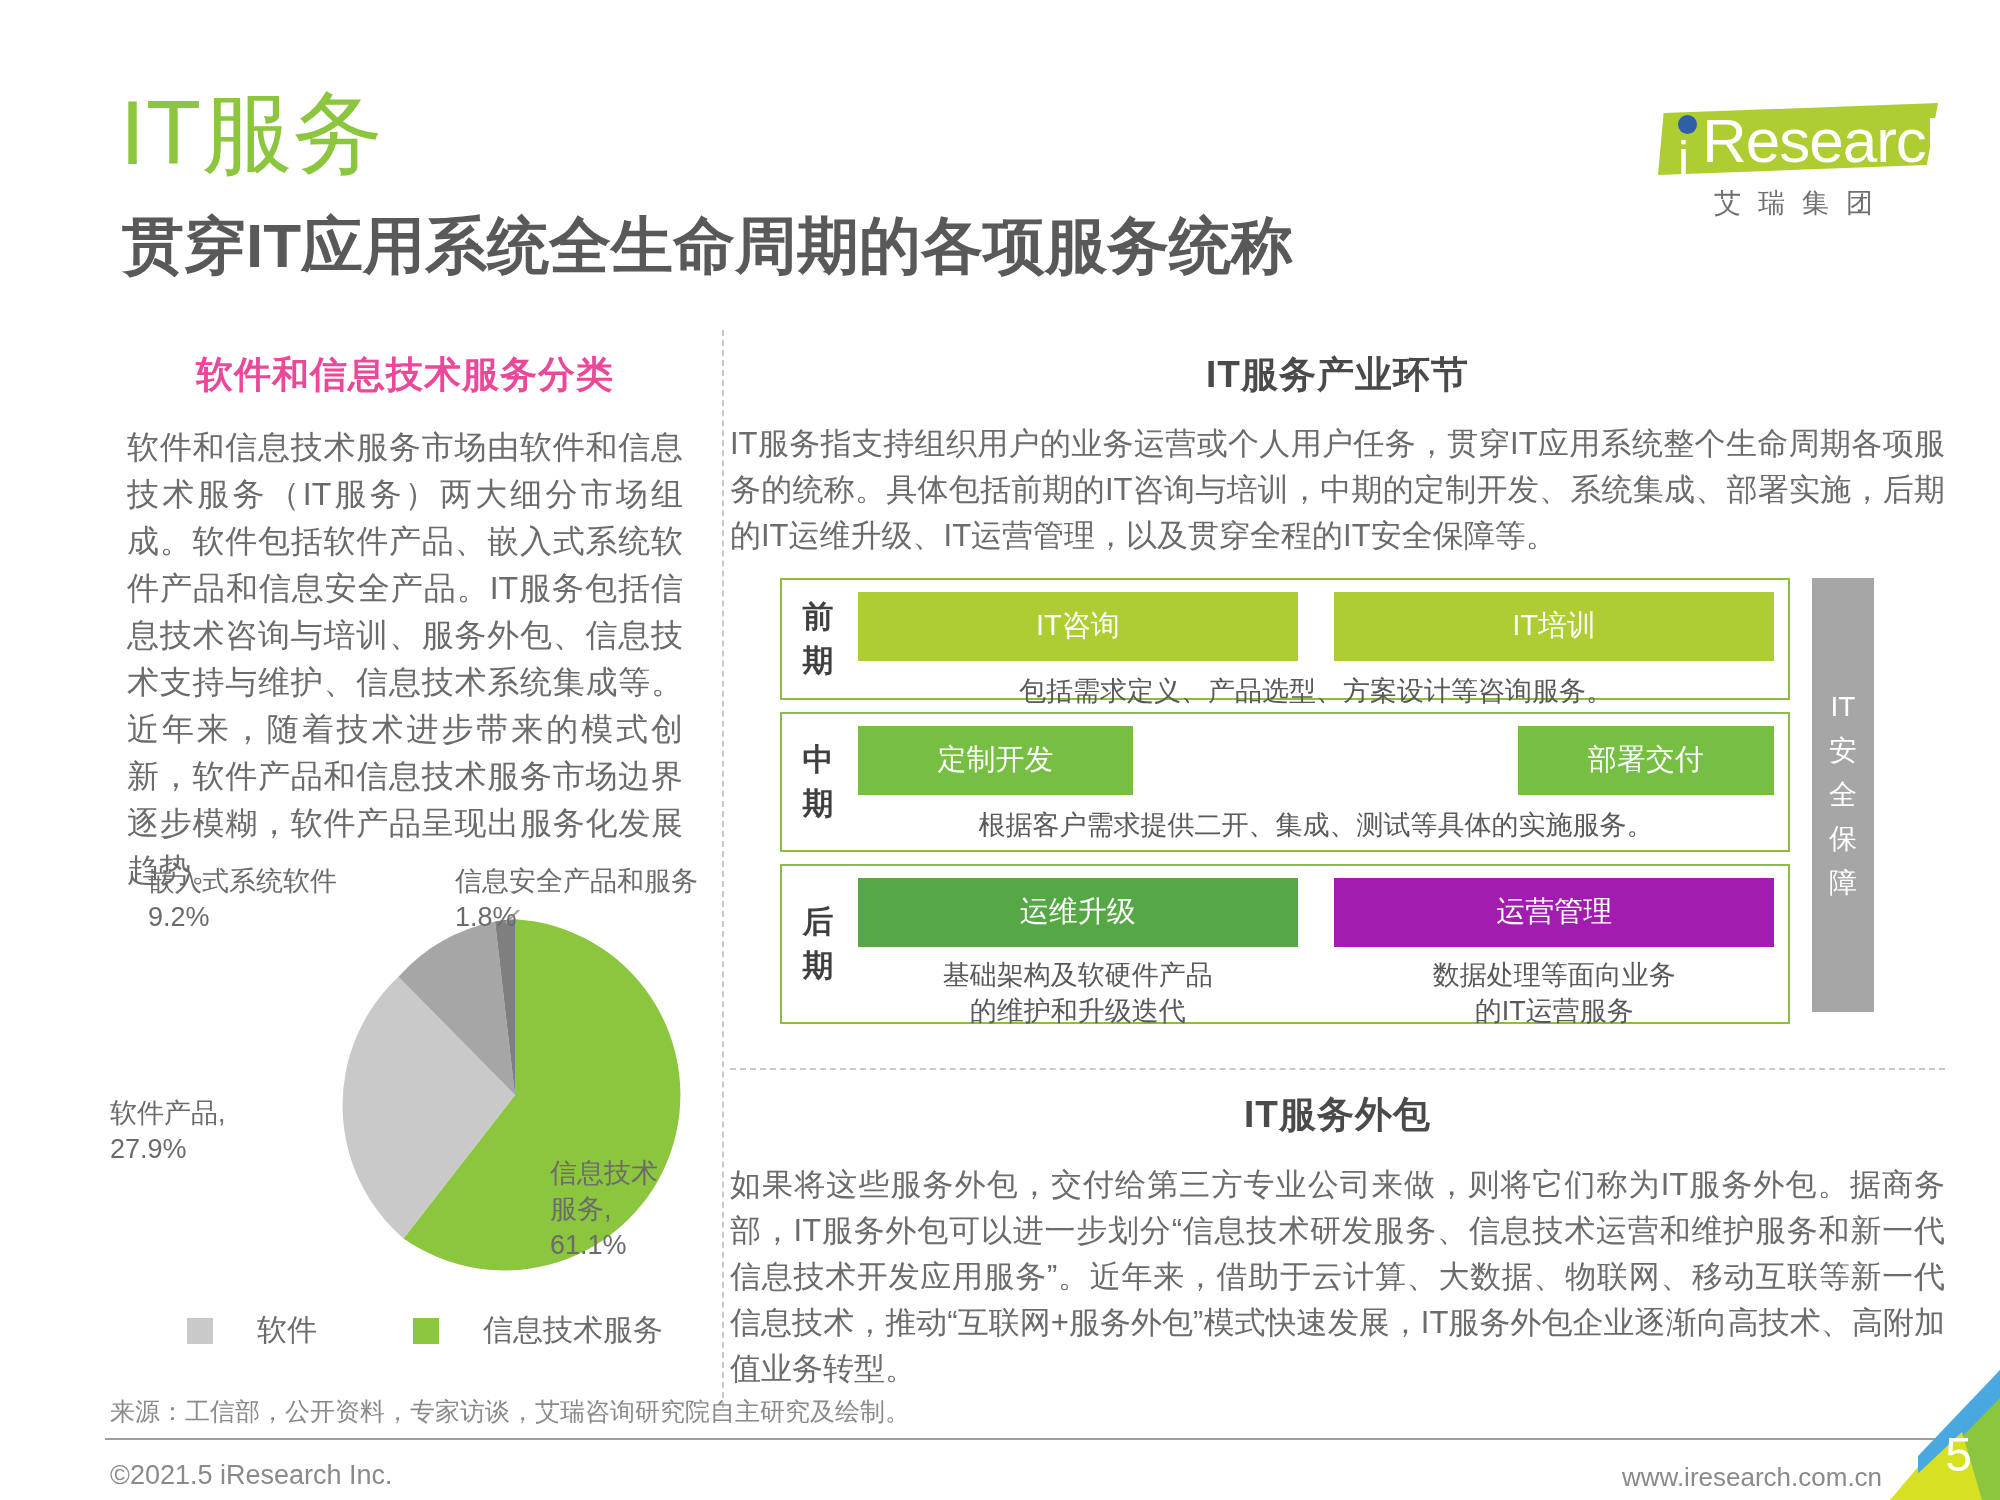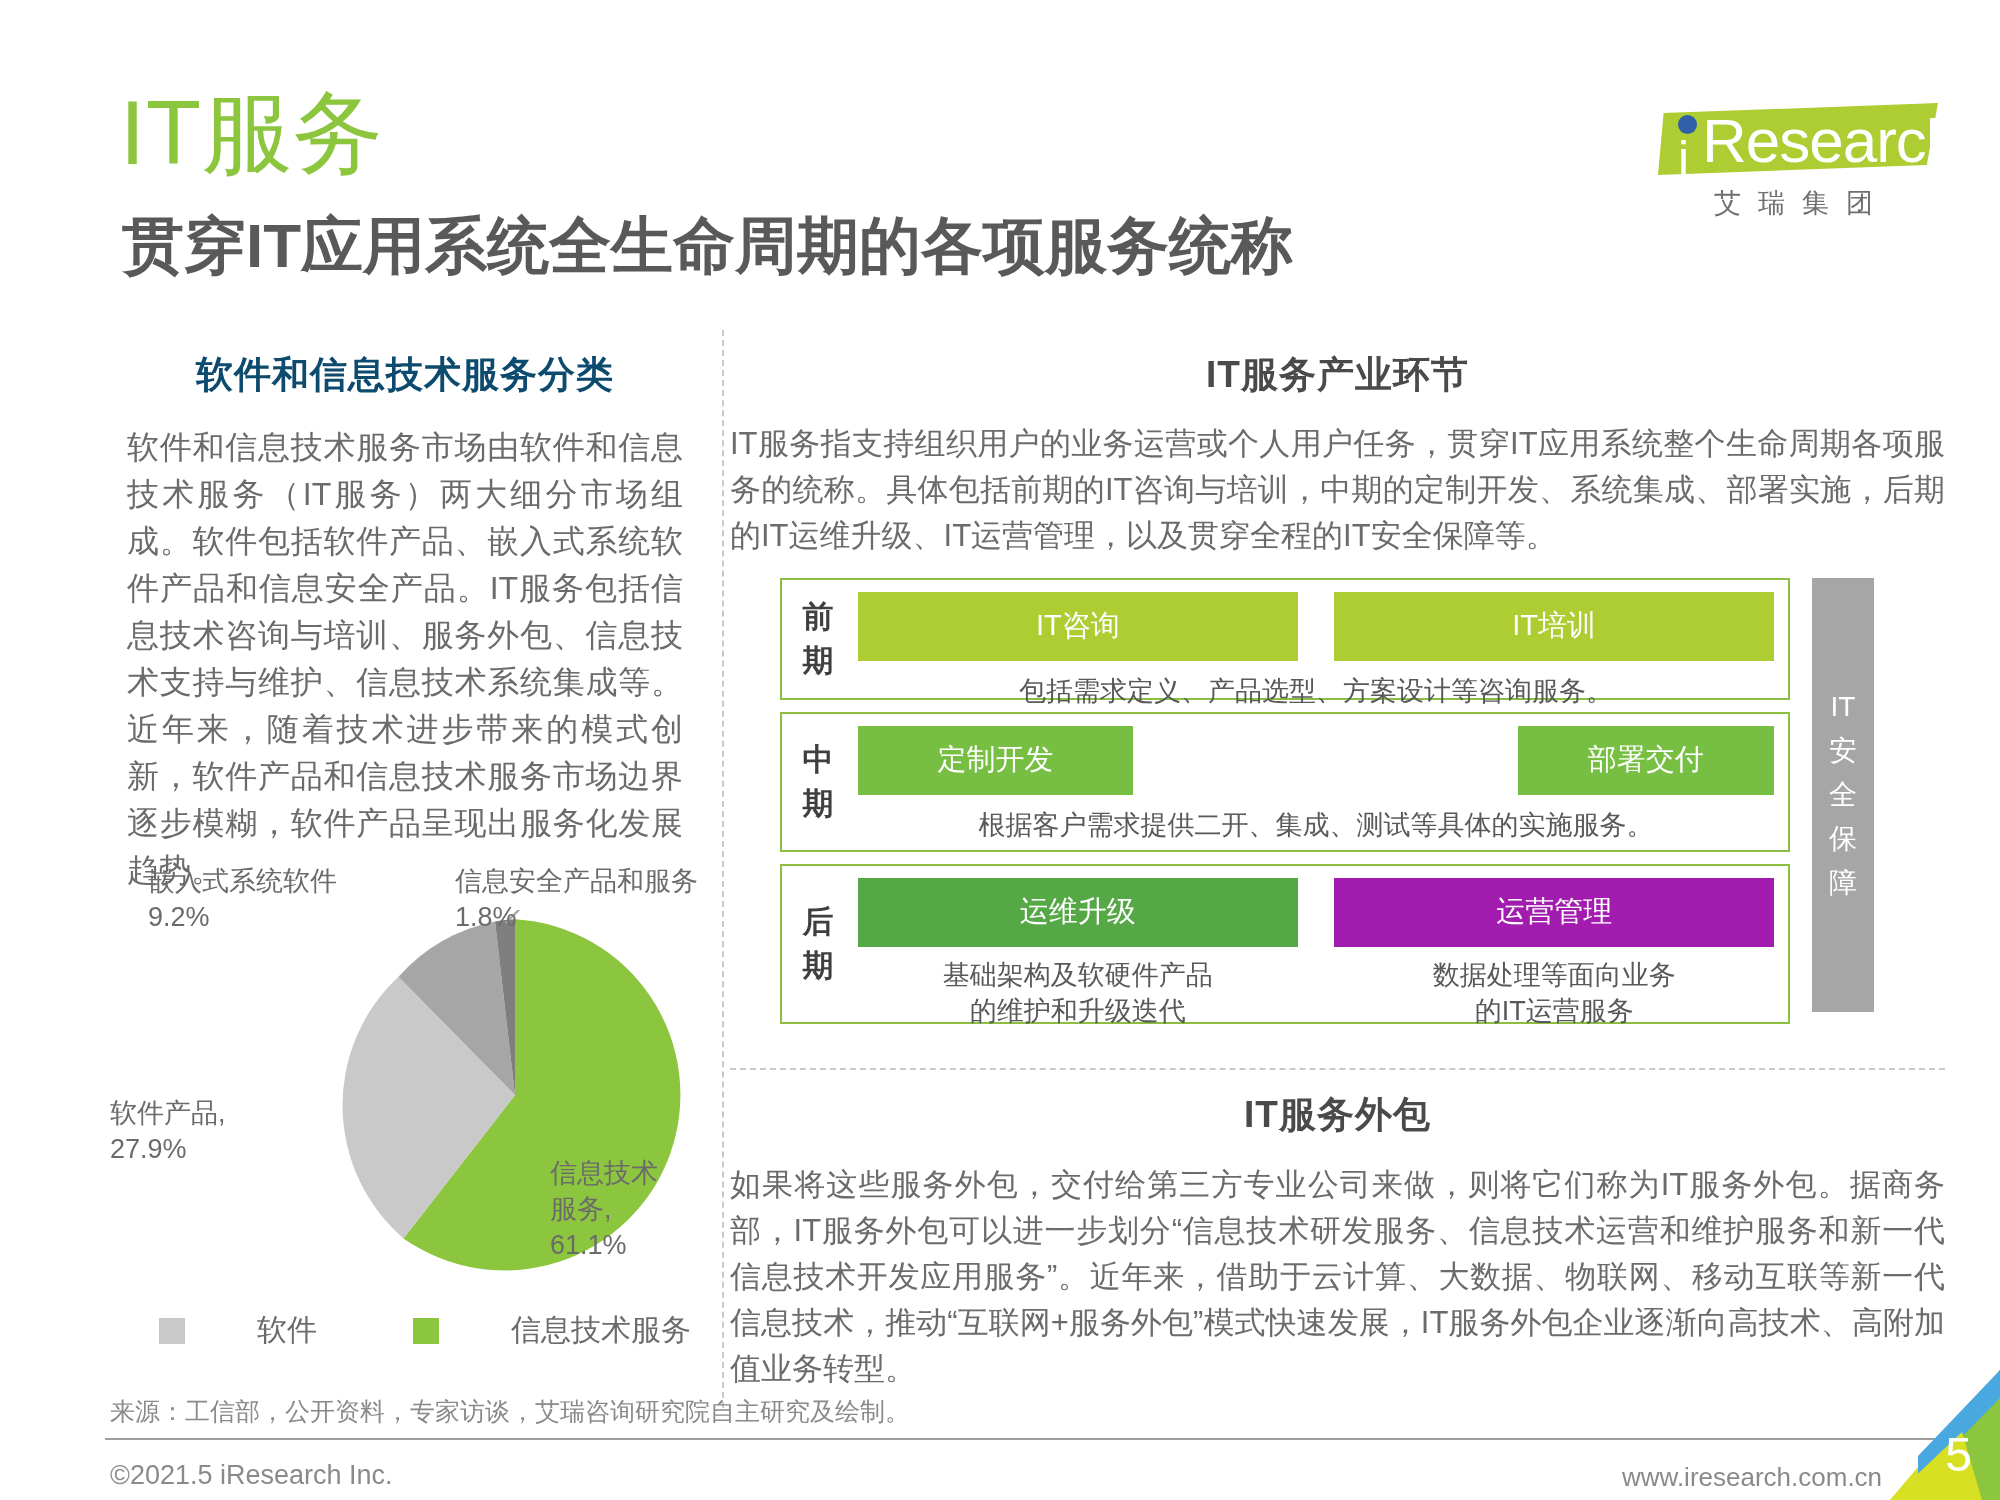--- a/index.html
+++ b/index.html
@@ -61,42 +61,42 @@
     border-top:2px dashed #c9c9c9;
   }
   #footer-rule {
     position:absolute; left:105px; top:1438px; width:1840px; height:0;
     border-top:2px solid #9e9e9e;
   }
 
   
   #left-col { position:absolute; left:105px; top:350px; width:600px; }
   #left-heading {
-    font-size:37px; font-weight:700; color:#0c4a6e; text-align:center;
+    font-size:37px; font-weight:700; color:#ec4899; text-align:center;
     letter-spacing:1px; margin-bottom:24px;
   }
   #left-body {
     font-size:32px; line-height:47px; color:#6b6b6b; text-align:justify;
     padding:0 22px;
   }
 
   
   #pie-area { position:absolute; left:100px; top:855px; width:610px; height:540px; }
   #pie-svg { position:absolute; left:230px; top:55px; }
 
   .pie-lbl { position:absolute; font-size:27px; line-height:36px; color:#6b6b6b; }
   #lbl-embedded { left:48px; top:8px; text-align:left; width:270px; }
   #lbl-security { left:355px; top:8px; text-align:left; width:280px; }
   #lbl-software { left:-10px; top:240px; text-align:left; width:180px;margin-left:20px; }
   #lbl-itserv   { left:450px; top:300px; text-align:left; width:190px; }
 
   #legend { position:absolute; left:45px; top:455px; width:560px; display:flex; justify-content:center; gap:96px; }
   .legend-item { display:flex; align-items:center; gap:44px; }
   .legend-swatch { width:26px; height:26px; display:inline-block; }
-  .legend-text { font-size:30px; color:#6b6b6b;margin-left:28px; }
+  .legend-text { font-size:30px; color:#6b6b6b; }
 
   
   #right-top { position:absolute; left:730px; top:350px; width:1215px; }
   #right-heading {
     font-size:37px; font-weight:700; color:#4a4a4a; text-align:center;
     letter-spacing:1px; margin-bottom:21px;
   }
   #right-body {
     font-size:31px; line-height:46px; color:#6b6b6b; text-align:justify;
   }

